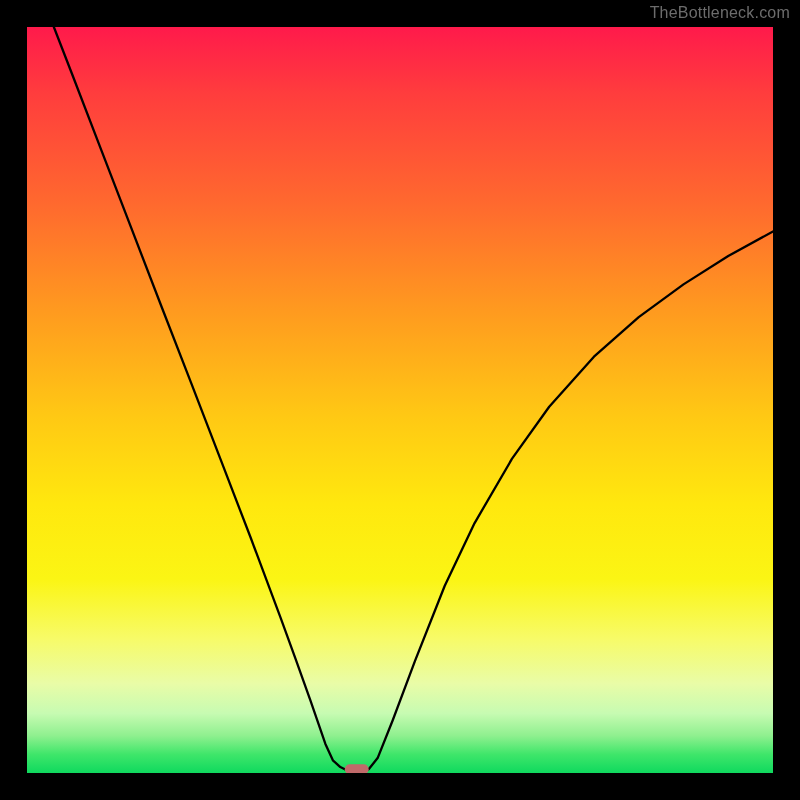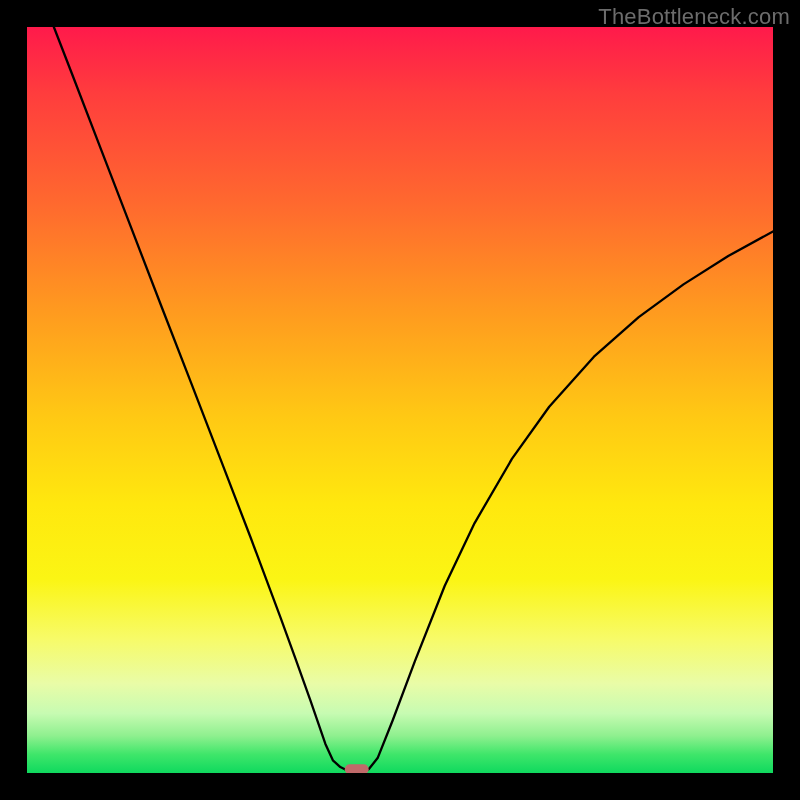--- a/index.html
+++ b/index.html
@@ -17,21 +17,21 @@
     top: 0;
     width: 800px;
     height: 800px;
     background: #000;
   }
   .watermark {
     position: absolute;
     top: 4px;
     right: 10px;
     color: #6c6c6c;
-    font-size: 22px;
+    font-size: 16px;
     font-weight: 500;
     letter-spacing: 0.2px;
     z-index: 10;
   }
   .plot {
     position: absolute;
     left: 27px;
     top: 27px;
     width: 746px;
     height: 746px;

